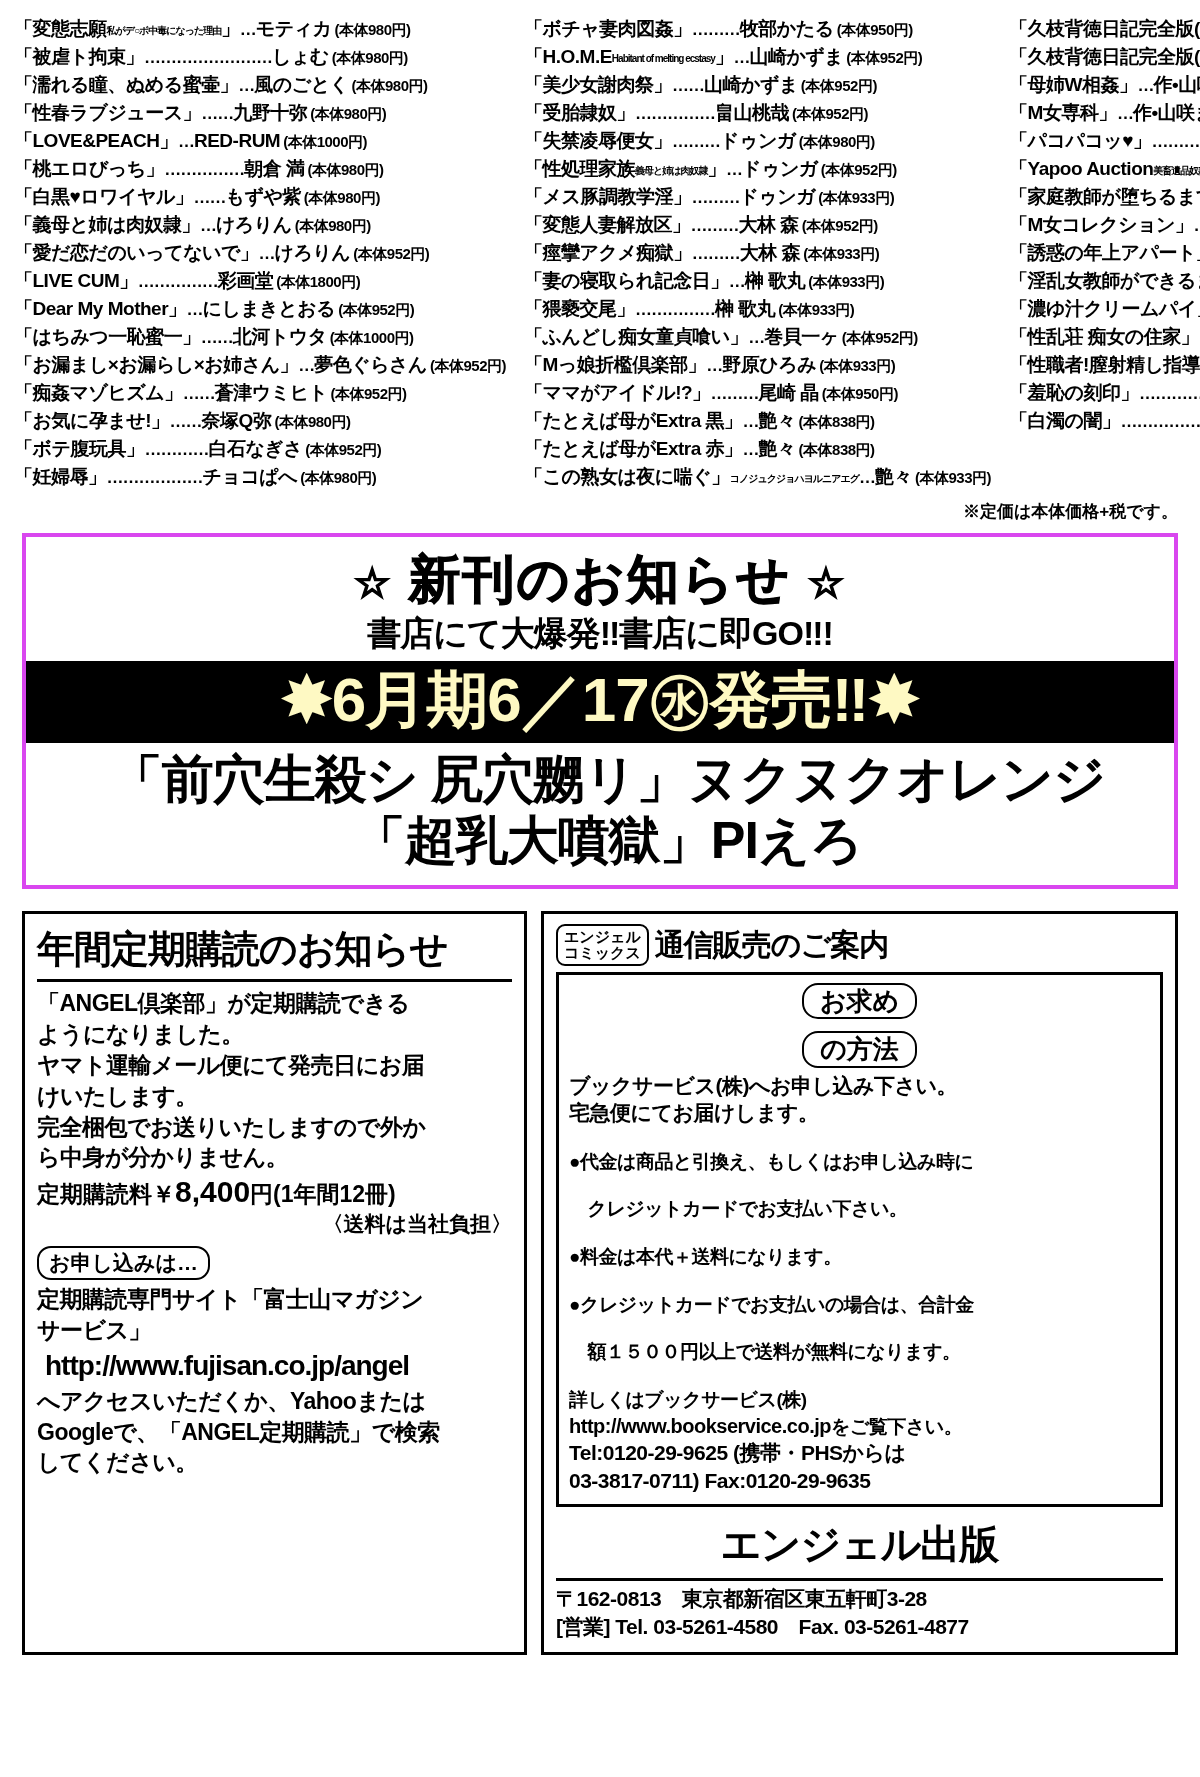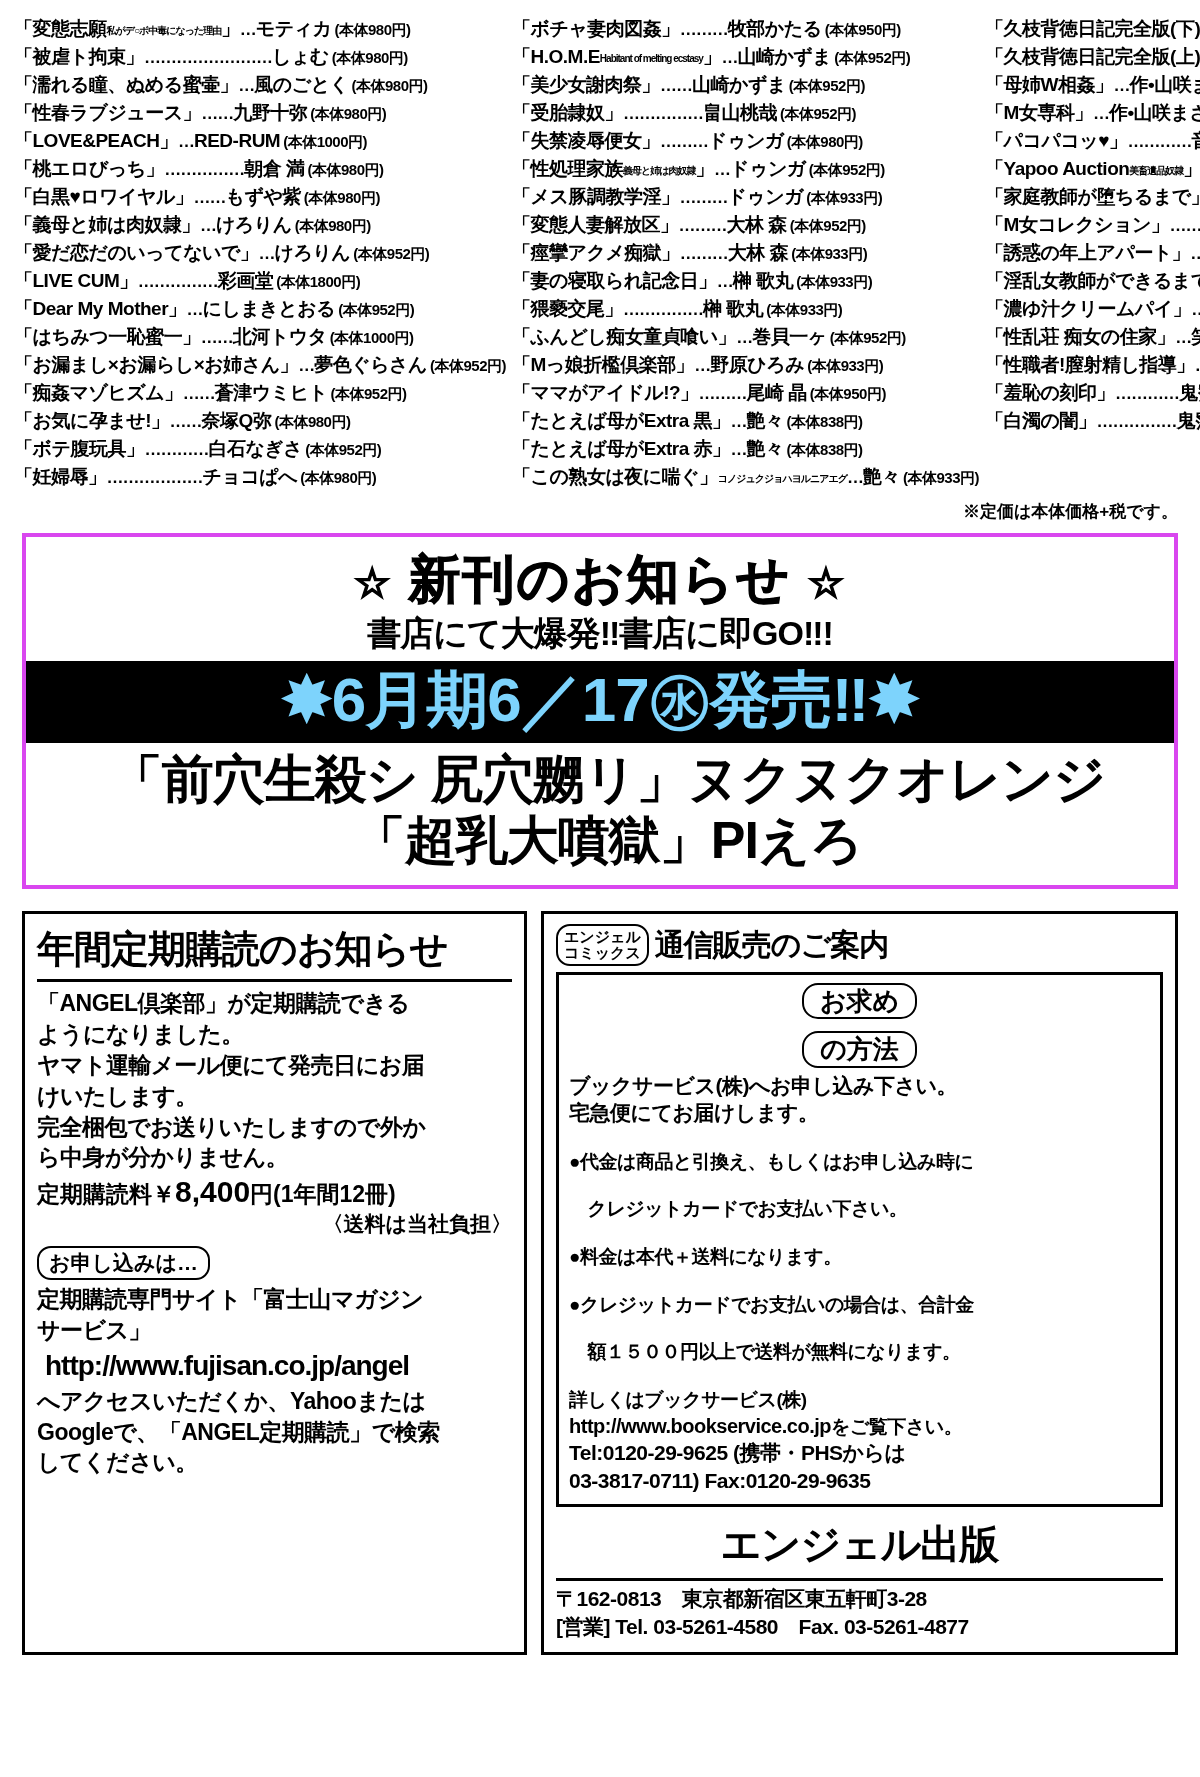--- a/index.html
+++ b/index.html
@@ -11,21 +11,21 @@
     font-family: "Liberation Sans", sans-serif;
     color: #000;
     position: relative;
     overflow: hidden;
   }
 
   
   .catalog {
     display: flex;
     padding: 16px 14px 4px 14px;
-    gap: 6px;
+    gap: 18px;
   }
   .catalog-col {
     flex: 1;
     display: flex;
     flex-direction: column;
     gap: 1px;
   }
   .cat-item {
     display: flex;
     align-items: baseline;
@@ -84,21 +84,21 @@
   }
   .announce-head .star { font-size: 40px; }
   .announce-head .line2 {
     font-size: 34px;
     font-weight: bold;
     letter-spacing: -1px;
     margin-top: -4px;
   }
   .announce-bar {
     background: #000;
-    color: #7dd3fc;
+    color: #fef9c3;
     text-align: center;
     padding: 6px 0 10px 0;
     margin-top: 2px;
   }
   .announce-bar .date {
     font-size: 62px;
     font-weight: bold;
     letter-spacing: -1px;
     line-height: 1.05;
   }
@@ -166,21 +166,21 @@
 
   
   .mail-head {
     display: flex;
     align-items: center;
     gap: 6px;
     margin-bottom: 6px;
   }
   .badge {
     border: 2px solid #000;
-    border-radius: 14px;
+    border-radius: 9px;
     font-size: 15px;
     font-weight: bold;
     line-height: 1.05;
     padding: 3px 6px;
     text-align: center;
   }
   .mail-title {
     font-size: 30px;
     font-weight: bold;
     letter-spacing: -1px;

